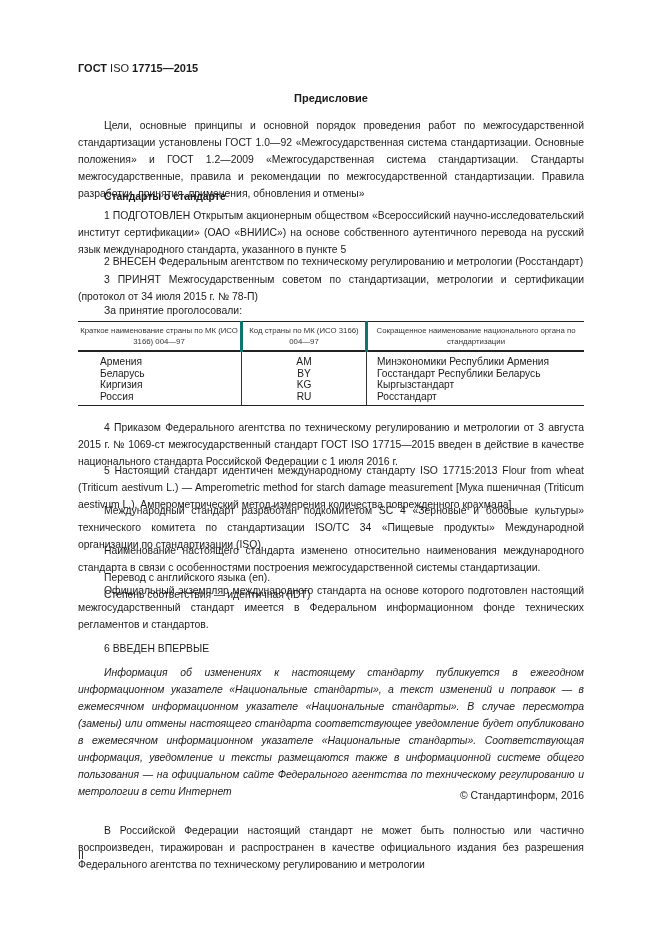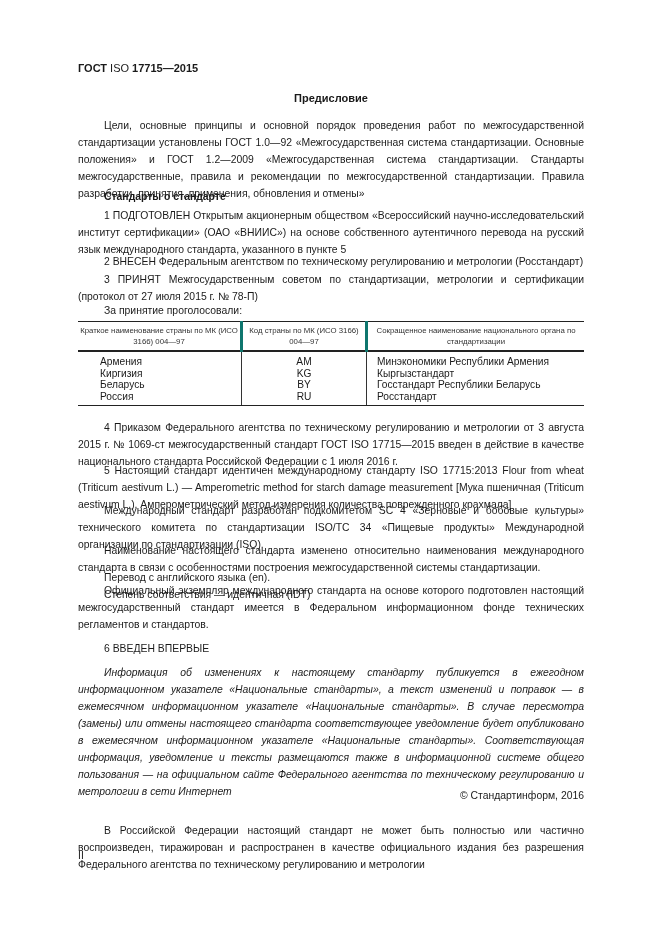--- a/index.html
+++ b/index.html
@@ -38,48 +38,48 @@
   <div class="title">Предисловие</div>
 
   <p class="p ind abs" style="top:117px;">Цели, основные принципы и основной порядок проведения работ по межгосударственной стандартизации установлены ГОСТ 1.0—92 «Межгосударственная система стандартизации. Основные положения» и ГОСТ 1.2—2009 «Межгосударственная система стандартизации. Стандарты межгосударственные, правила и рекомендации по межгосударственной стандартизации. Правила разработки, принятия, применения, обновления и отмены»</p>
 
   <p class="p ind abs bold" style="top:188px;">Стандарты о стандарте</p>
 
   <p class="p ind abs" style="top:207px;">1 ПОДГОТОВЛЕН Открытым акционерным обществом «Всероссийский научно-исследовательский институт сертификации» (ОАО «ВНИИС») на основе собственного аутентичного перевода на русский язык международного стандарта, указанного в пункте 5</p>
 
   <p class="p ind abs" style="top:253px;">2 ВНЕСЕН Федеральным агентством по техническому регулированию и метрологии (Росстандарт)</p>
 
-  <p class="p ind abs" style="top:271px;">3 ПРИНЯТ Межгосударственным советом по стандартизации, метрологии и сертификации (протокол от 27 июля 2015 г. № 78-П)</p>
+  <p class="p ind abs" style="top:271px;">3 ПРИНЯТ Межгосударственным советом по стандартизации, метрологии и сертификации (протокол от 34 июля 2015 г. № 78-П)</p>
 
   <p class="p ind abs" style="top:302px;">За принятие проголосовали:</p>
 
   <div class="abs" style="top:321px;">
     <table class="t">
       <thead>
         <tr>
           <th style="width:158px;">Краткое наименование страны по МК (ИСО 3166) 004—97</th>
           <th style="width:118px;">Код страны по МК (ИСО 3166) 004—97</th>
           <th>Сокращенное наименование национального органа по стандартизации</th>
         </tr>
       </thead>
       <tbody>
         <tr class="first">
           <td>Армения</td>
           <td class="c">AM</td>
           <td>Минэкономики Республики Армения</td>
         </tr>
         <tr>
+          <td>Беларусь</td>
+          <td class="c">BY</td>
+          <td>Госстандарт Республики Беларусь</td>
+        </tr>
+        <tr>
           <td>Киргизия</td>
           <td class="c">KG</td>
           <td>Кыргызстандарт</td>
-        </tr>
-        <tr>
-          <td>Беларусь</td>
-          <td class="c">BY</td>
-          <td>Госстандарт Республики Беларусь</td>
         </tr>
         <tr class="last">
           <td>Россия</td>
           <td class="c">RU</td>
           <td>Росстандарт</td>
         </tr>
       </tbody>
     </table>
   </div>
 

